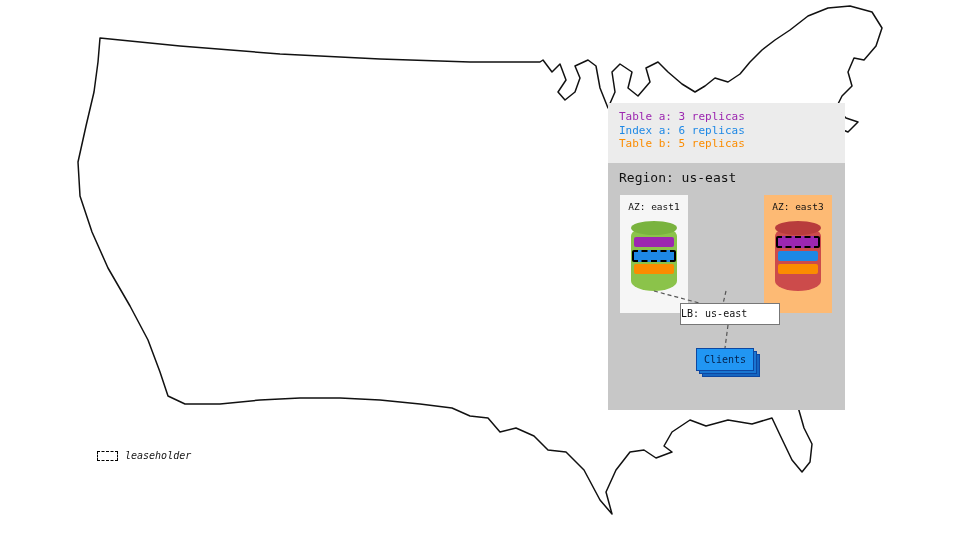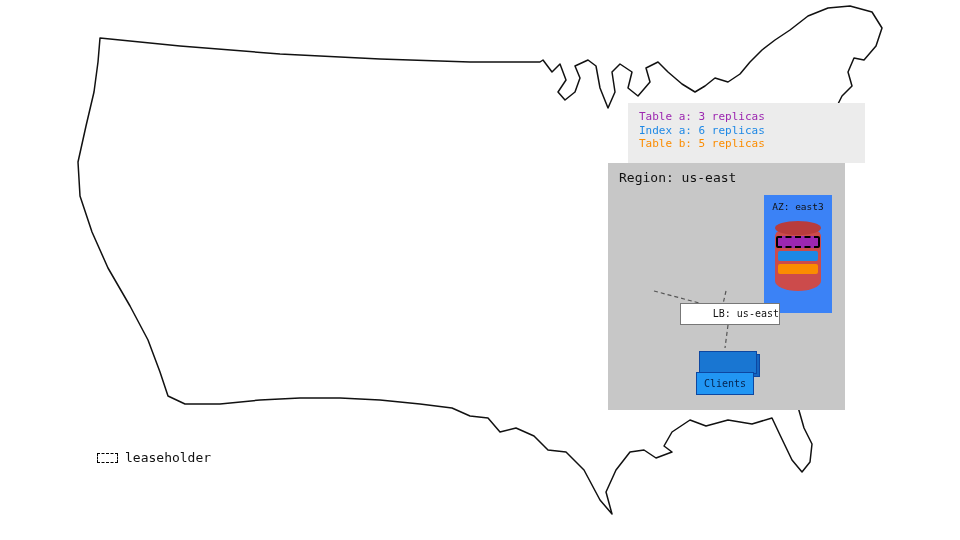--- a/index.html
+++ b/index.html
@@ -6,35 +6,35 @@
   body { background:#ffffff; }
   .stage {
     position:relative; width:960px; height:540px; background:#ffffff;
     overflow:hidden; font-family:"DejaVu Sans Mono", monospace; color:#111;
   }
   .map-svg { position:absolute; left:0; top:0; width:960px; height:540px; }
 
   
   .legend-box {
     position:absolute; left:608px; top:103px; width:237px; height:60px;
-    background:#ececec; padding:7px 0 0 11px;margin-left:20px;
+    background:#ececec; padding:7px 0 0 11px;
   }
   .legend-row { font-size:11px; line-height:13.5px; white-space:pre; }
 
   
   .region-box {
     position:absolute; left:608px; top:163px; width:237px; height:247px;
     background:#c7c7c7;
   }
   .region-title { position:absolute; left:11px; top:7px; font-size:13px; color:#111; }
 
   .az {
     position:absolute; top:32px; width:68px; height:118px; background:#f6f6f6;
   }
-  .az.down { background:#3b82f6; }
+  .az.down { background:#fdba74; }
   .az-label { text-align:center; font-size:9.5px; padding-top:6px; color:#111; }
 
   .cyl { position:absolute; left:11px; top:26px; width:46px; height:70px; }
   .cyl-body { position:absolute; left:0; top:5px; width:46px; height:65px;
     background:#8bc34a; border-radius:50% / 10px; }
   .cyl-top { position:absolute; left:0; top:0; width:46px; height:14px;
     background:#79b33e; border-radius:50%; }
   .az.down .cyl-body { background:#cc4b4b; }
   .az.down .cyl-top  { background:#b83c3c; }
 
@@ -45,37 +45,37 @@
   .bar.leaseholder {
     border:2px dashed #000; left:1px; width:44px; height:12px;
   }
   .bar.b0.leaseholder { top:15px; } .bar.b1.leaseholder { top:29px; } .bar.b2.leaseholder { top:42px; }
 
   .connectors { position:absolute; left:0; top:0; width:237px; height:247px; }
 
   .lb-box {
     position:absolute; left:72px; top:140px; width:100px; height:22px;
     background:#ffffff; border:1px solid #777; font-size:10px;
-    text-align:right; line-height:20px; color:#111;
+    text-align:left; line-height:20px; color:#111;
   }
 
   .clients-stack { position:absolute; left:88px; top:185px; width:58px; height:23px; }
   .clients-layer { position:absolute; width:58px; height:23px; border:1px solid #0d47a1; }
   .clients-layer.l2 { left:6px; top:6px;  background:#1565c0; }
   .clients-layer.l1 { left:3px; top:3px;  background:#1976d2; }
   .clients-main {
     position:absolute; left:0; top:0; width:58px; height:23px;
     background:#2196f3; border:1px solid #0d47a1;
-    font-size:10px; text-align:center; line-height:21px; color:#05224d;margin-top:24px;
+    font-size:10px; text-align:center; line-height:21px; color:#05224d;
   }
 
   
   .map-legend { position:absolute; left:97px; top:450px; display:flex; align-items:center; }
   .lh-swatch { width:21px; height:10px; border:1.5px dashed #000; background:#fff; margin-right:7px; }
-  .lh-label { font-size:13px; color:#111; }
+  .lh-label { font-size:10px; color:#111;font-style:italic; }
 </style>
 </head>
 <body>
 
 <div class="stage">
 
   <svg class="map-svg" viewBox="0 0 960 540" fill="none">
     <path d="M100,38 L180,46 L280,54 L380,59 L470,62 L540,62
          L543,60 L552,72 L560,64 L566,80 L558,92 L565,100 L575,92 L580,78 L575,66 L588,60
          L596,66 L600,88 L608,108 L615,92 L612,72 L620,64
@@ -94,20 +94,30 @@
 
   <div class="legend-box">
     <div class="legend-row" style="color: rgb(156, 39, 176);">Table a: 3 replicas</div>
     <div class="legend-row" style="color: rgb(30, 136, 229);">Index a: 6 replicas</div>
     <div class="legend-row" style="color: rgb(251, 140, 0);">Table b: 5 replicas</div>
   </div>
 
   <div class="region-box">
     <div class="region-title">Region: us-east</div>
 
+    <div class="az" style="left:12px">
+      <div class="az-label">AZ: east1</div>
+      <div class="cyl">
+        <div class="cyl-body"></div>
+        <div class="cyl-top"></div>
+        <div class="bar b0" style="background: rgb(156, 39, 176);"></div>
+        <div class="bar b1 leaseholder" style="background: rgb(30, 136, 229);"></div>
+        <div class="bar b2" style="background: rgb(251, 140, 0);"></div>
+      </div>
+    </div>
 
 
     <div class="az down" style="left:156px">
       <div class="az-label">AZ: east3</div>
       <div class="cyl">
         <div class="cyl-body"></div>
         <div class="cyl-top"></div>
         <div class="bar b0 leaseholder" style="background: rgb(156, 39, 176);"></div>
         <div class="bar b1" style="background: rgb(30, 136, 229);"></div>
         <div class="bar b2" style="background: rgb(251, 140, 0);"></div>

